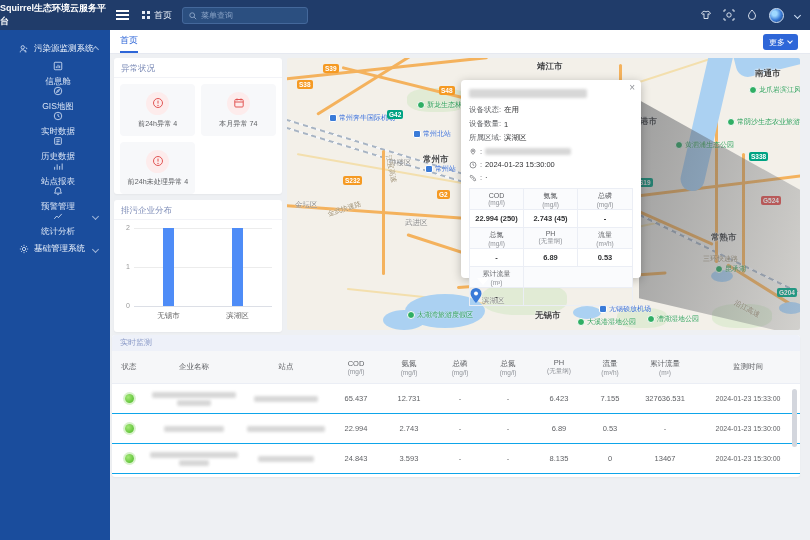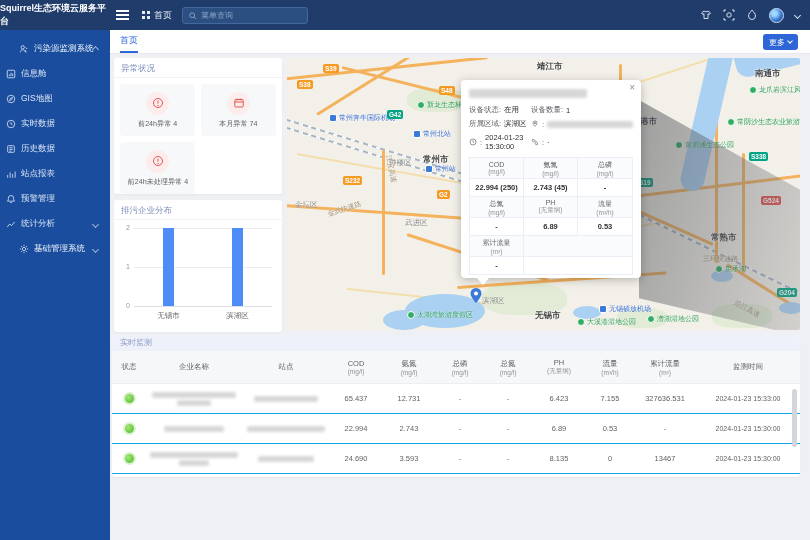--- a/index.html
+++ b/index.html
@@ -19,21 +19,21 @@
   .tic { width:12px; height:12px; color:#e8eef7; cursor:pointer; }
   .tic svg { width:12px; height:12px; display:block; }
   .avatar { width:15px; height:15px; border-radius:50%; background:radial-gradient(circle at 35% 35%, #9fd8ff 0 20%, #3a7bd8 55%, #16345f); border:1px solid #cfe0f5; cursor:pointer; }
   .chev { display:inline-block; width:5px; height:5px; border-right:1.2px solid #cfe0f5; border-bottom:1.2px solid #cfe0f5; transform:rotate(45deg); }
   .chev.up { transform:rotate(-135deg); }
 
   
   .sidebar { position:absolute; left:0; top:30px; width:110px; height:510px; background:#1a4d9d; z-index:20; padding-top:6px; }
   .side-item { position:relative; height:25px; display:flex; align-items:center; gap:5px; color:#d9e4f5; font-size:8.5px; cursor:pointer; }
   .side-item.lv0 { padding-left:19px; color:#eaf1fb;text-align:center; }
-  .side-item.lv1 { padding-left:6px; }
+  .side-item.lv1 { padding-left:6px;flex-direction:column; }
   .side-item .sic { width:10px; height:10px; flex:0 0 10px; }
   .side-item .sic svg { width:10px; height:10px; display:block; }
   .side-item .schev { position:absolute; right:12px; }
   .side-item .schev .chev { border-color:#9fb6d9; }
 
   
   .main { position:absolute; left:110px; top:30px; width:700px; height:510px; }
   .tabbar { position:absolute; left:0; top:0; width:700px; height:24px; background:#fff; border-bottom:1px solid #e6e9f0; }
   .tab { position:absolute; left:10px; top:0; height:23px; display:flex; align-items:center; color:#2e66d8; font-size:9px; border-bottom:2px solid #2e66d8; cursor:pointer; }
   .more-btn { position:absolute; right:12px; top:4px; height:16px; padding:0 6px; background:#2e66d8; color:#fff; font-size:8px; border:none; border-radius:3px; display:flex; align-items:center; gap:3px; cursor:pointer; font-family:inherit; }
@@ -87,21 +87,21 @@
   .shadow-poly { position:absolute; left:352px; top:42px; width:161px; height:236px; z-index:5;
      background:linear-gradient(105deg, rgba(75,78,84,.5), rgba(125,128,134,.28));
      clip-path:polygon(0% 0%, 100% 38%, 100% 100%, 0% 84%); }
 
   
   .popup { position:absolute; left:174px; top:22px; width:180px; height:198px; background:#fff; border-radius:4px; z-index:6; box-shadow:0 2px 10px rgba(0,0,0,.25); padding:7px 8px 6px; }
   .popup::after { content:""; position:absolute; left:16px; bottom:-7px; width:0; height:0; border-left:6px solid transparent; border-right:6px solid transparent; border-top:7px solid #fff; }
   .pclose { position:absolute; right:6px; top:3px; font-size:10px; color:#909399; cursor:pointer; line-height:10px; }
   .blur-bar { display:inline-block; height:7px; background:#d7d7d7; border-radius:2px; filter:blur(1.5px); vertical-align:middle; }
   .ptitle { width:118px; height:9px; margin-bottom:6px; }
-  .pfields { display:grid; grid-template-columns:1fr 1fr; row-gap:4px; font-size:7.5px; }
+  .pfields { display:grid; grid-template-columns:1fr; row-gap:4px; font-size:7.5px; }
   .pf { display:flex; align-items:center; gap:3px; color:#606266; }
   .pf .pv { color:#303133; }
   .pf .picon { width:8px; height:8px; color:#606266; flex:0 0 8px; }
   .pf .picon svg { width:8px; height:8px; display:block; }
   .pmetrics { margin-top:6px; border:1px solid #ebeef5; border-bottom:none; }
   .prow { display:grid; }
   .prow.c3 { grid-template-columns:1fr 1fr 1fr; }
   .prow.cm { grid-template-columns:1fr 2fr; }
   .pcell { border-right:1px solid #ebeef5; border-bottom:1px solid #ebeef5; display:flex; flex-direction:column; align-items:center; justify-content:center; text-align:left; }
   .pcell:last-child { border-right:none; }
@@ -618,21 +618,21 @@
               <span class="redact">
                 <span class="blur-bar" style="width: 88px;"></span>
                 <span class="blur-bar" style="width: 30px;"></span>
               </span>
             </div>
             <div class="mc">
               <span class="redact">
                 <span class="blur-bar" style="width: 56px;"></span>
               </span>
             </div>
-            <div class="mc">24.690</div>
+            <div class="mc">24.843</div>
             <div class="mc">3.593</div>
             <div class="mc">-</div>
             <div class="mc">-</div>
             <div class="mc">8.135</div>
             <div class="mc">0</div>
             <div class="mc">13467</div>
             <div class="mc time">2024-01-23 15:30:00</div>
           </div>
         </div>
       <div class="tscroll"></div>

